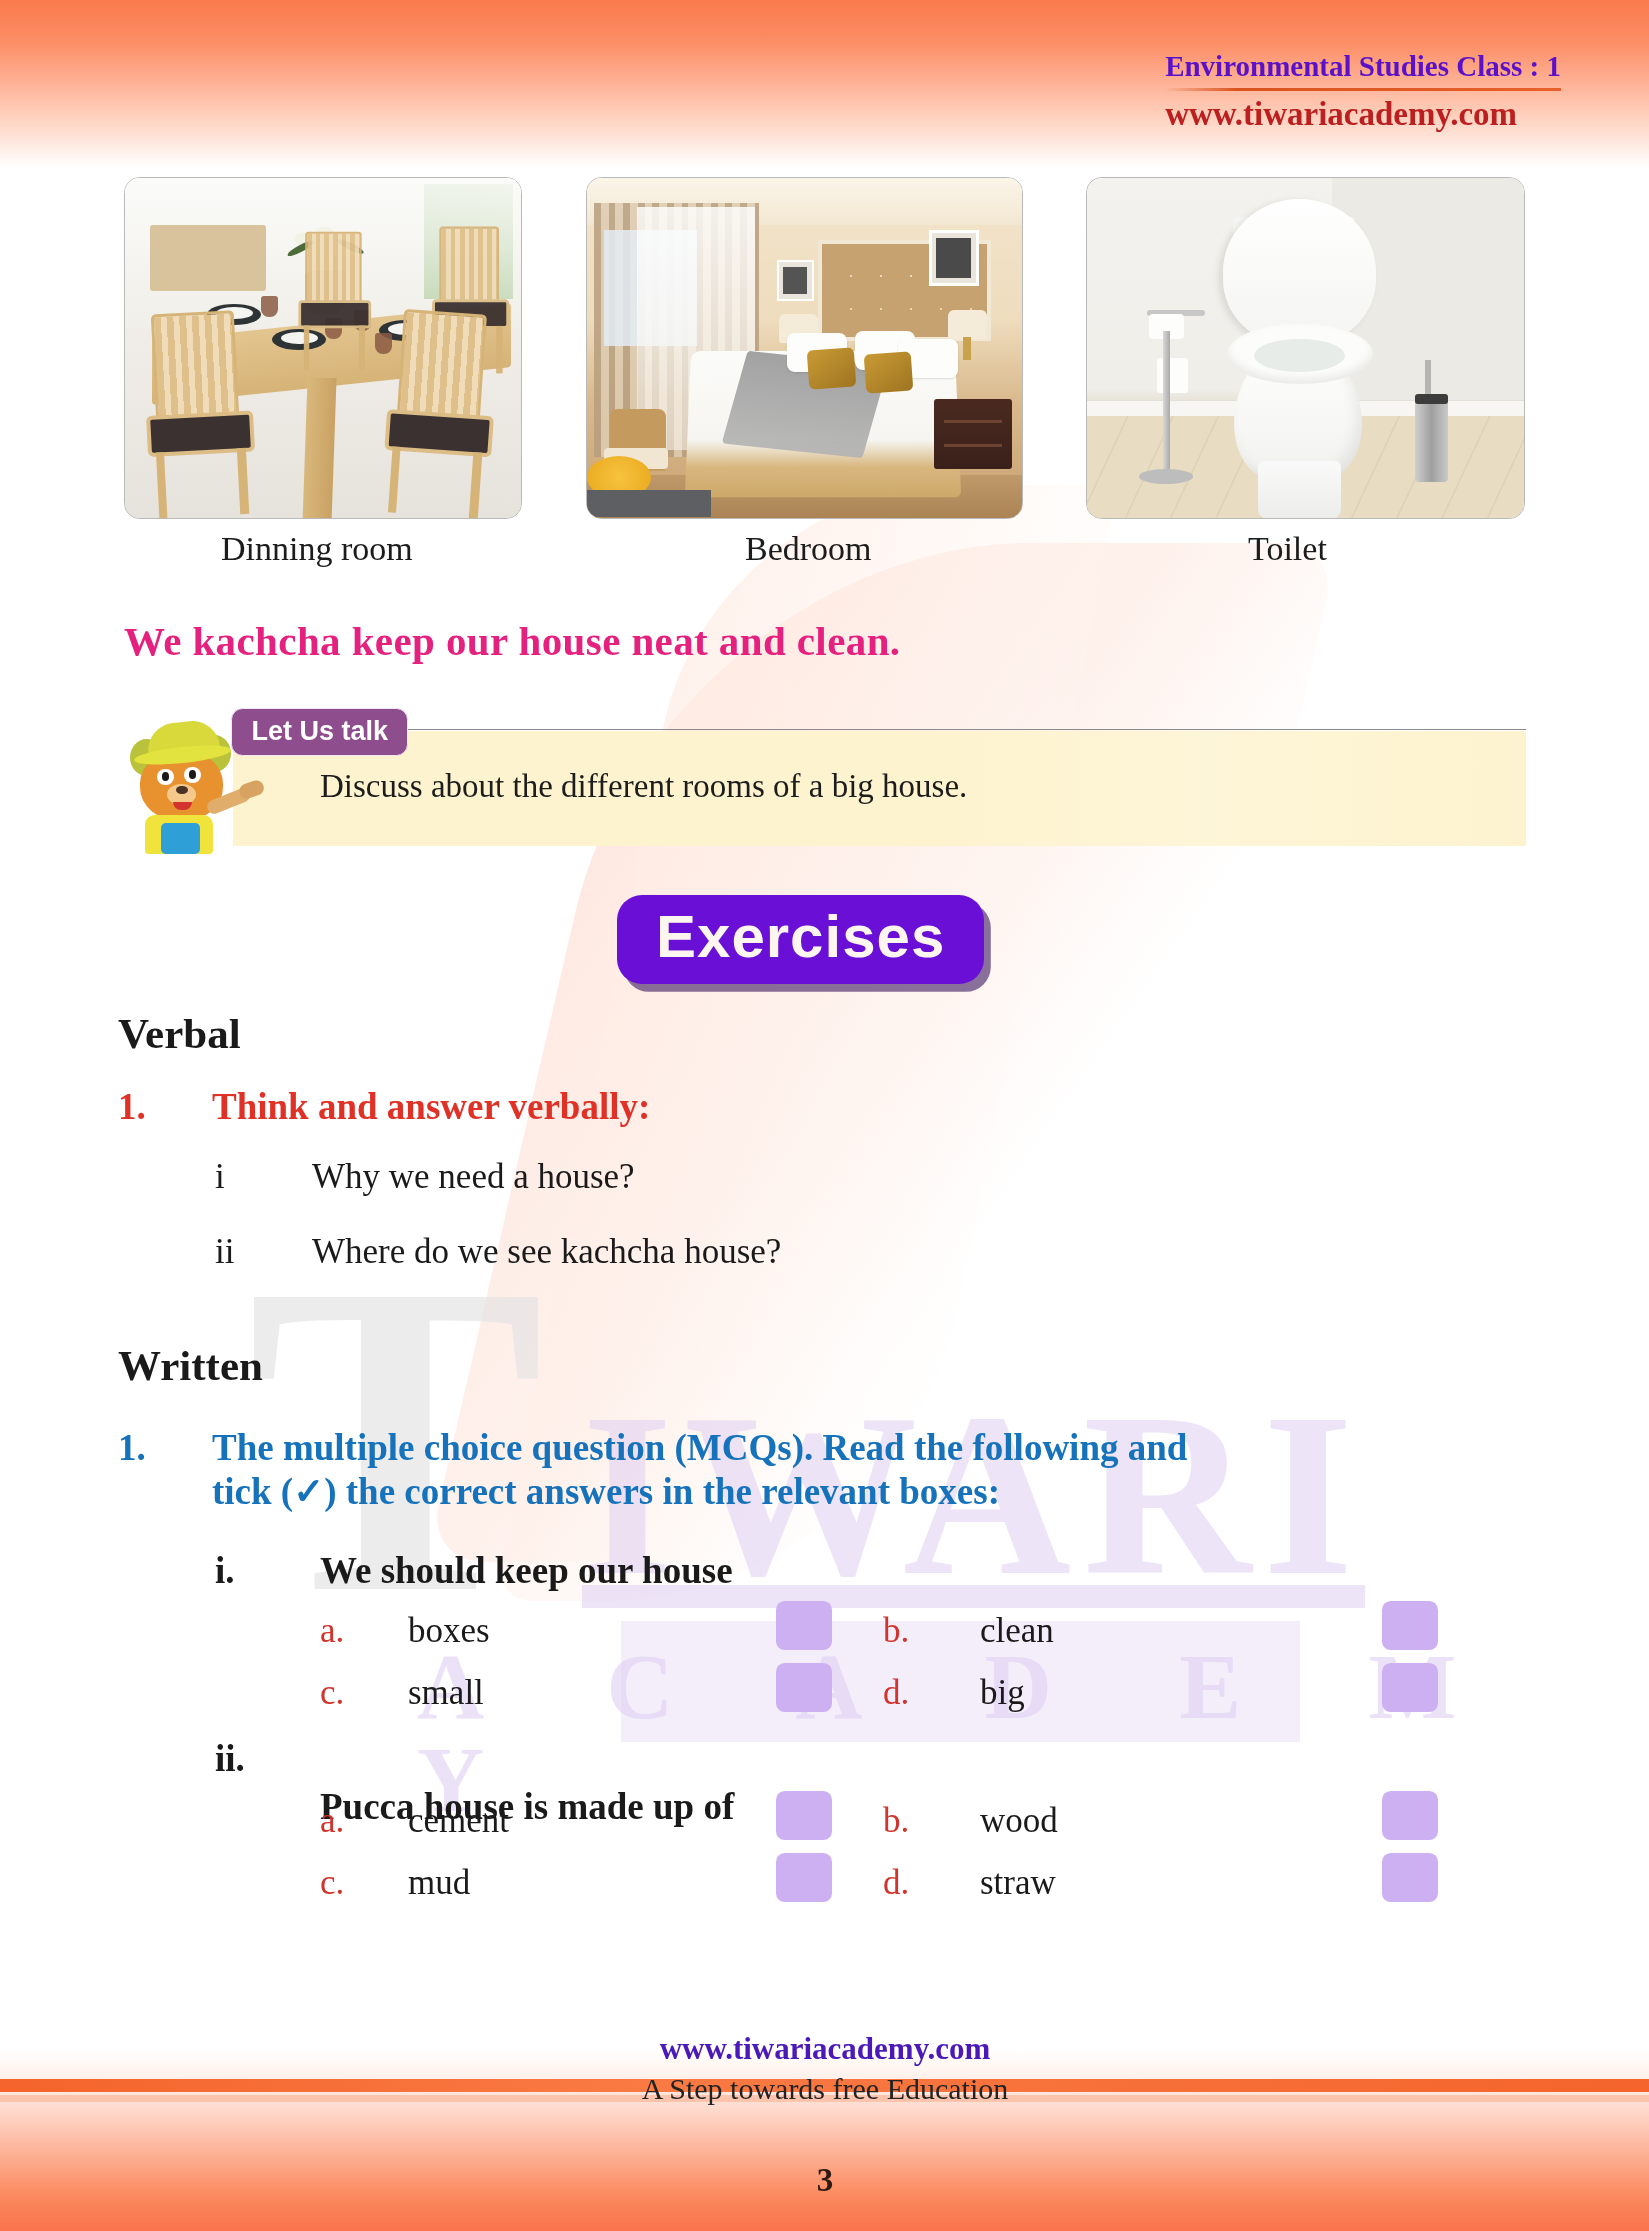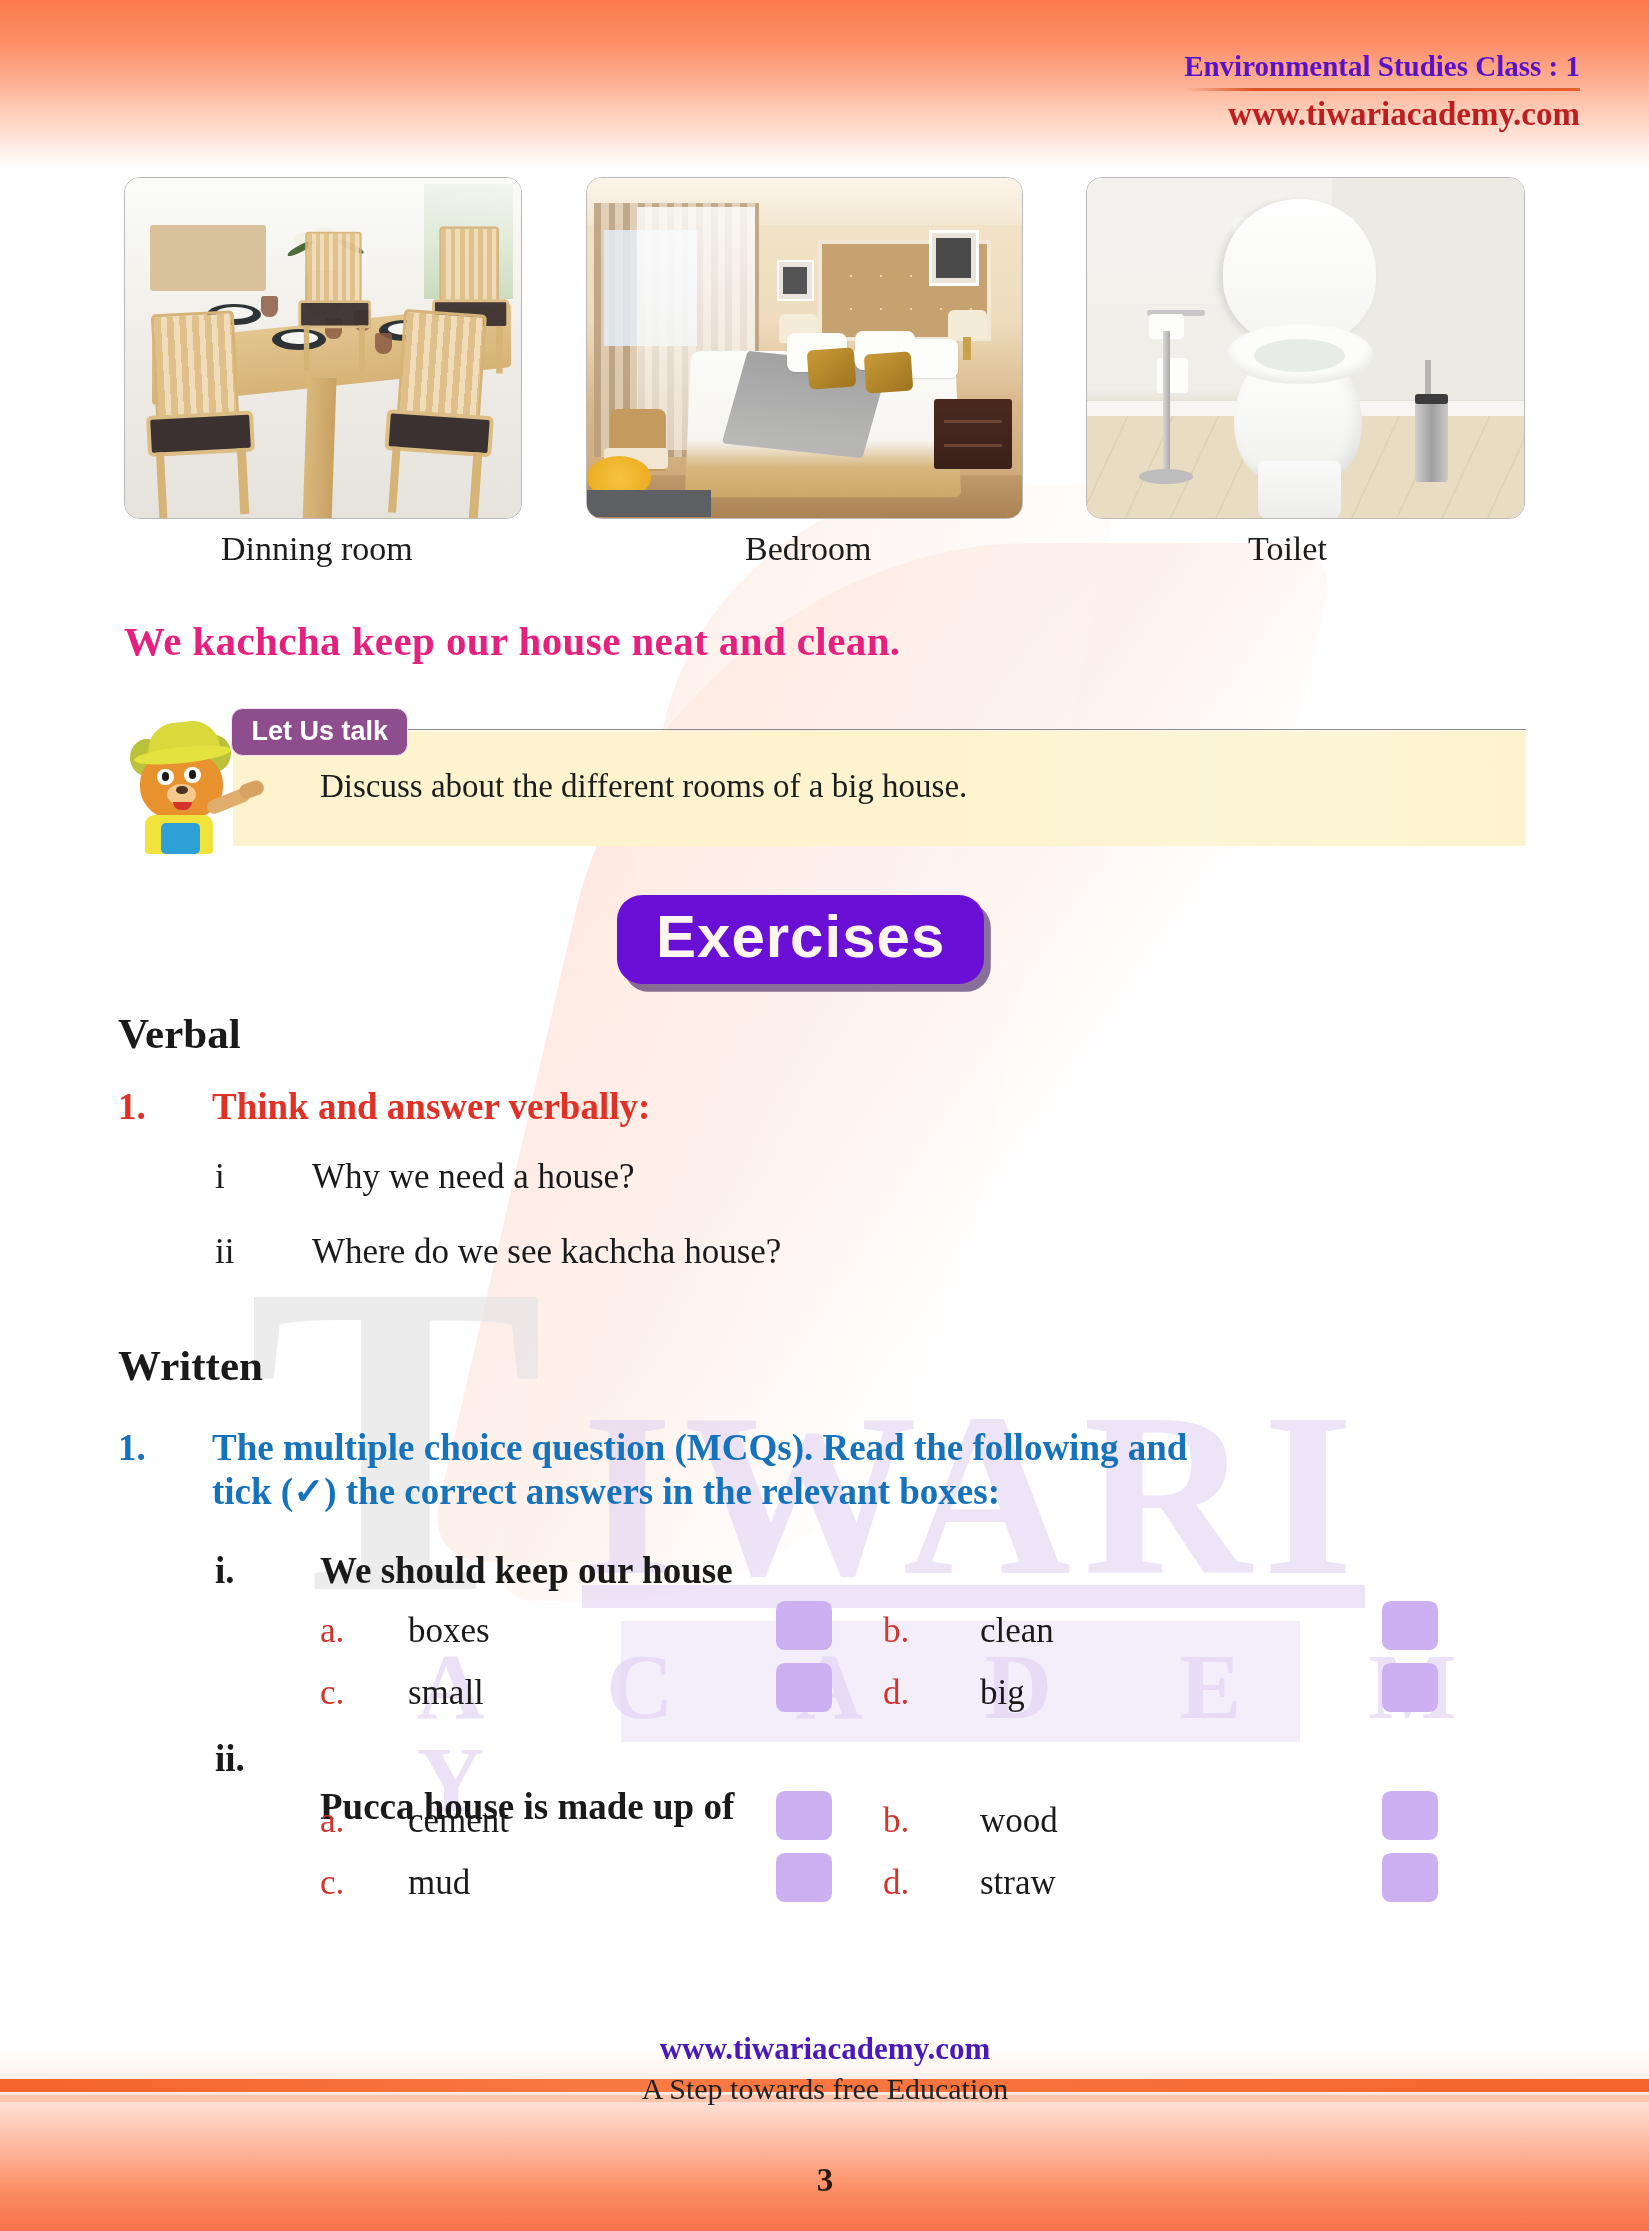--- a/index.html
+++ b/index.html
@@ -86,22 +86,22 @@
     line-height: 1;
   }
   .wm-band {
     position: absolute;
     left: 621px; top: 1621px; width: 679px; height: 121px;
     background: rgba(228,215,246,0.42);
   }
 
   
   .header {
-    position: absolute; right: 70px; top: 50px;
-    text-align: right;
+    position: absolute; right: 89px; top: 50px;
+    text-align: left;
     z-index: 5;
   }
   .header-title {
     font-family: "Liberation Serif", serif;
     font-weight: bold;
     font-size: 29px;
     color: #5b11c9;
     letter-spacing: 0px;
     white-space: nowrap;
   }

